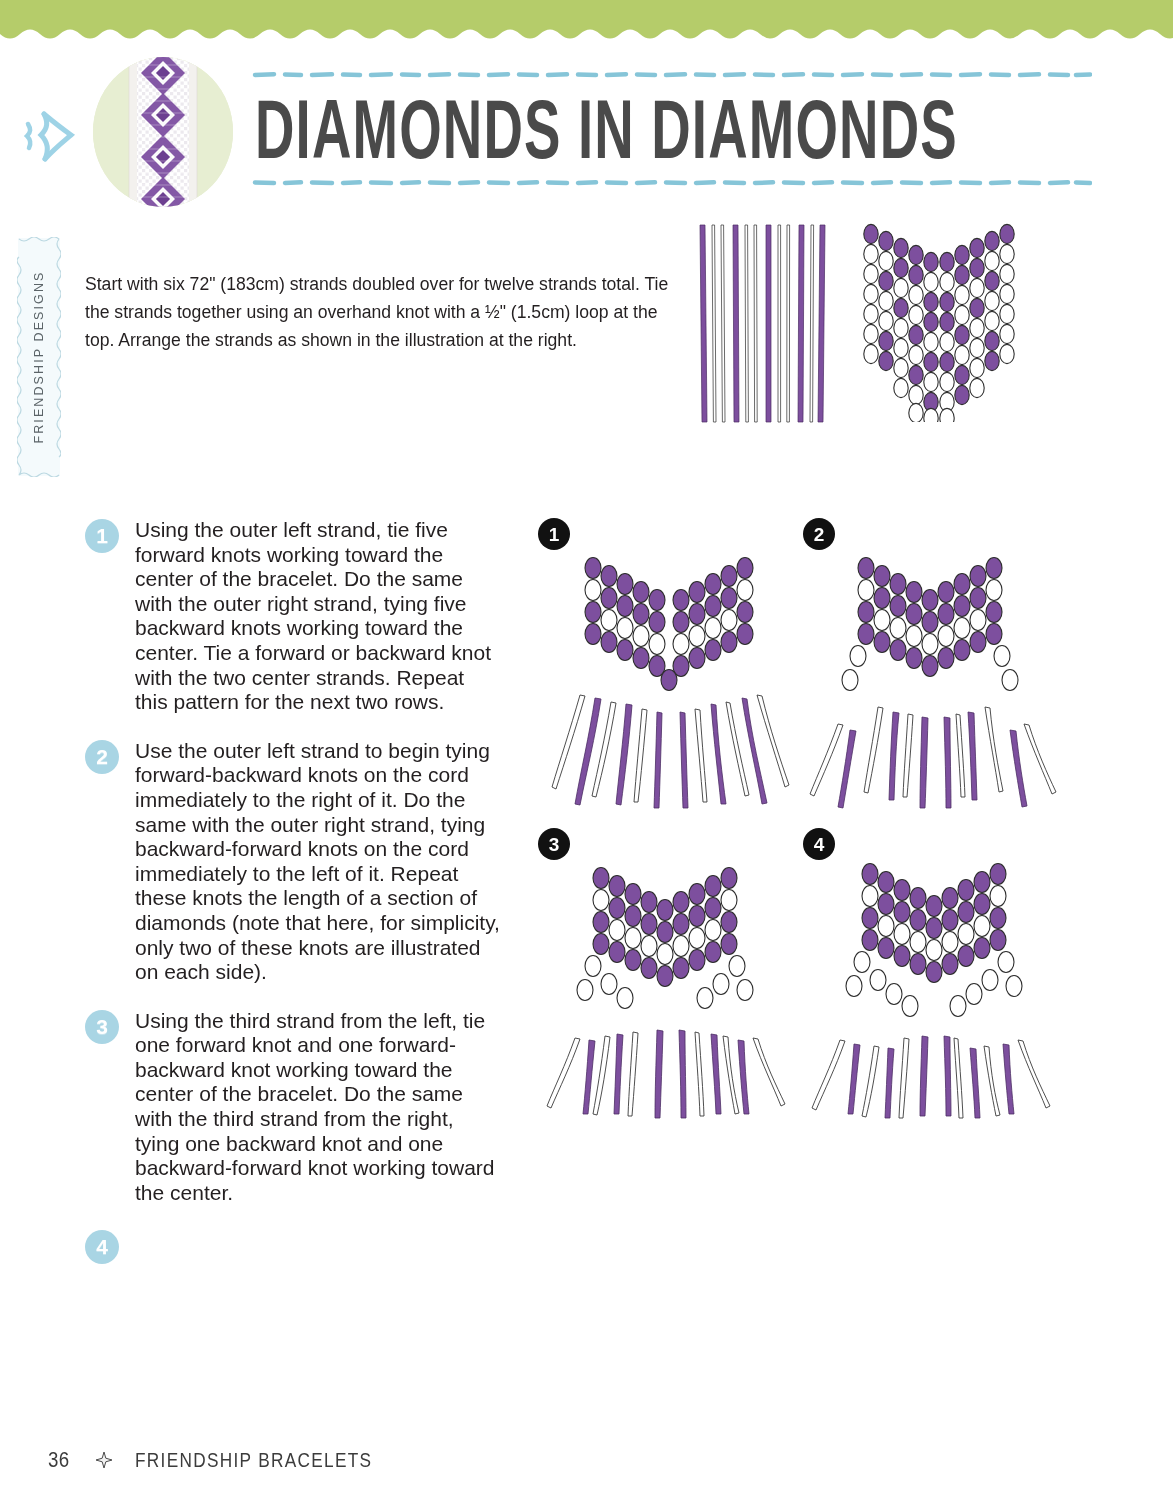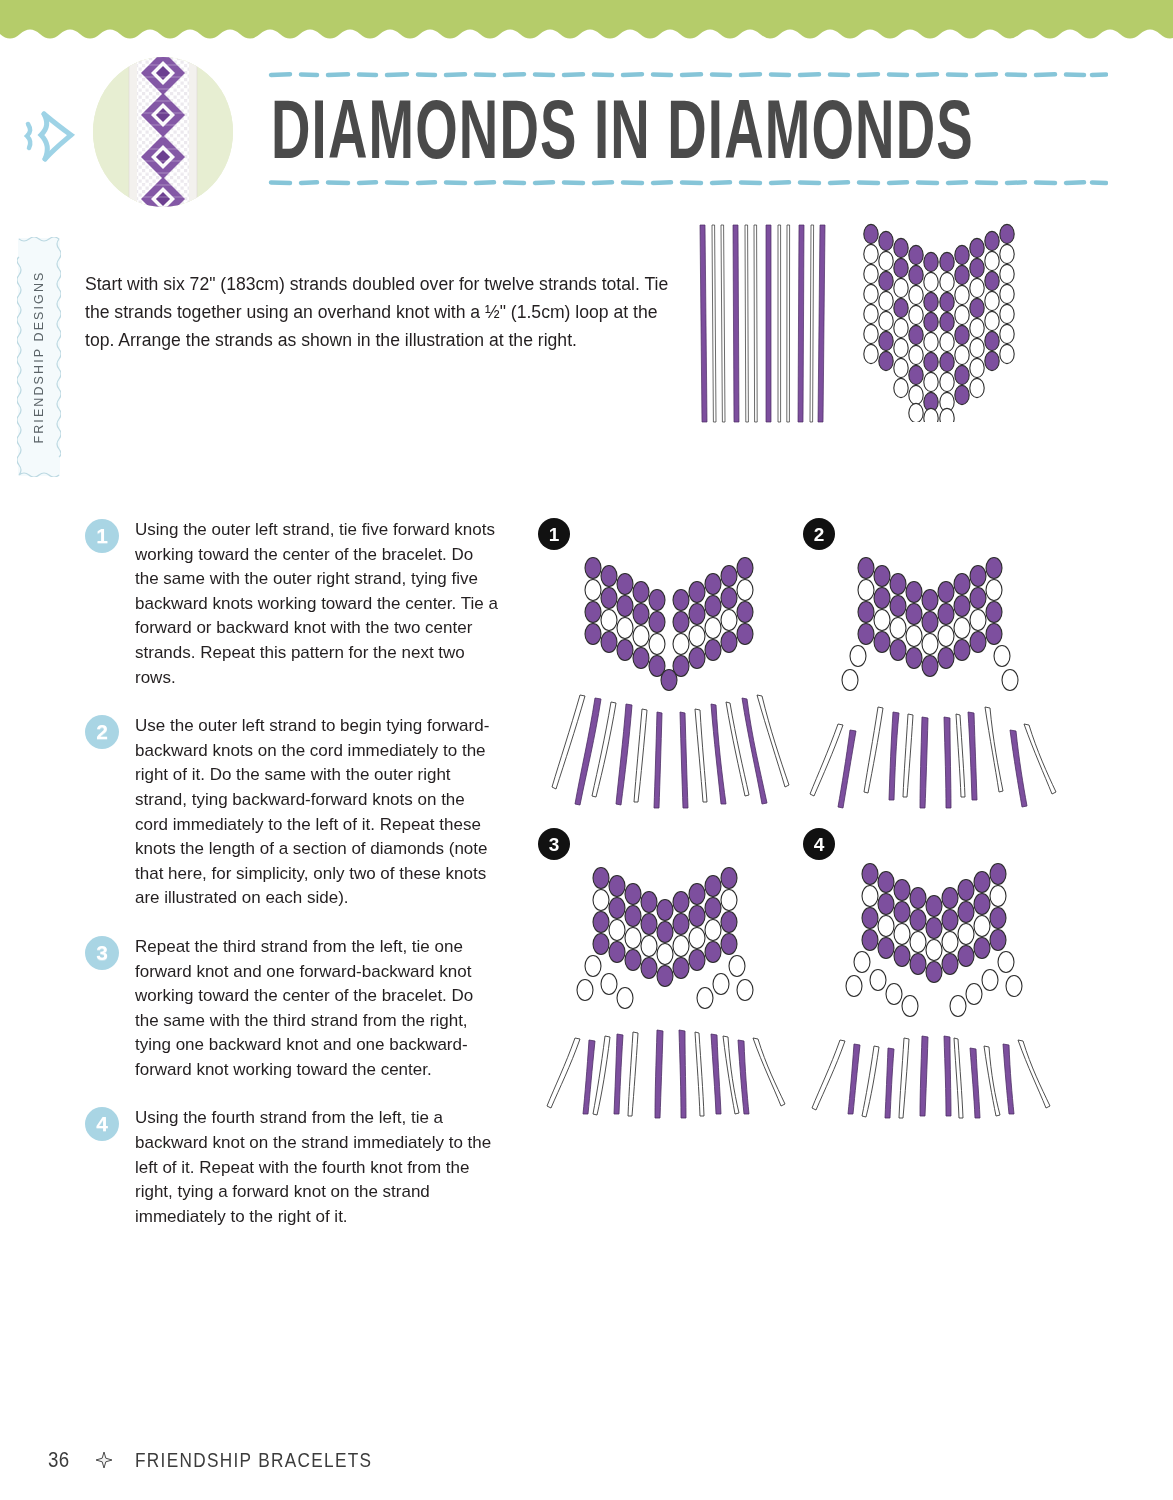--- a/index.html
+++ b/index.html
@@ -40,21 +40,21 @@
     width: 140px;
     height: 150px;
     border-radius: 50%;
     overflow: hidden;
     background: #e7eed2;
   }
 
   
   #title-block {
     position: absolute;
-    left: 268px;
+    left: 252px;
     top: 68px;
     width: 850px;
     height: 130px;
   }
   .dash-rule {
     position: absolute;
     left: 0;
     width: 840px;
     height: 9px;
   }
@@ -148,21 +148,21 @@
     font-size: 21px;
     font-weight: bold;
     display: flex;
     align-items: center;
     justify-content: center;
     margin-right: 16px;
     margin-top: 1px;
     text-shadow: 0 1px 0 rgba(255,255,255,0.35);
   }
   .step-text {
-    font-size: 17px;
+    font-size: 21px;
     line-height: 24.6px;
     color: #231f20;
     width: 365px;
   }
 
   
   .diagram-cell {
     position: absolute;
     width: 265px;
     height: 300px;
@@ -522,26 +522,25 @@
     <div class="step-text">Using the outer left strand, tie five forward knots working toward the center of the bracelet. Do the same with the outer right strand, tying five backward knots working toward the center. Tie a forward or backward knot with the two center strands. Repeat this pattern for the next two rows.</div>
   </div>
 
   <div class="step-row">
     <div class="step-badge">2</div>
     <div class="step-text">Use the outer left strand to begin tying forward-backward knots on the cord immediately to the right of it. Do the same with the outer right strand, tying backward-forward knots on the cord immediately to the left of it. Repeat these knots the length of a section of diamonds (note that here, for simplicity, only two of these knots are illustrated on each side).</div>
   </div>
 
   <div class="step-row">
     <div class="step-badge">3</div>
-    <div class="step-text">Repeat the third strand from the left, tie one forward knot and one forward-backward knot working toward the center of the bracelet. Do the same with the third strand from the right, tying one backward knot and one backward-forward knot working toward the center.</div>
+    <div class="step-text">Using the third strand from the left, tie one forward knot and one forward-backward knot working toward the center of the bracelet. Do the same with the third strand from the right, tying one backward knot and one backward-forward knot working toward the center.</div>
   </div>
 
   <div class="step-row">
     <div class="step-badge">4</div>
-    <div class="step-text">Using the fourth strand from the left, tie a backward knot on the strand immediately to the left of it. Repeat with the fourth knot from the right, tying a forward knot on the strand immediately to the right of it.</div>
   </div>
 
 </div>
 
 <div class="diagram-cell" id="diagram-1">
   <svg width="265" height="300" viewBox="0 0 265 300">
 
     <circle cx="21" cy="22" r="16" fill="#111111"></circle>
     <text x="21" y="29" text-anchor="middle" font-family="'Liberation Sans',sans-serif" font-size="19" font-weight="bold" fill="#ffffff">1</text>
 

